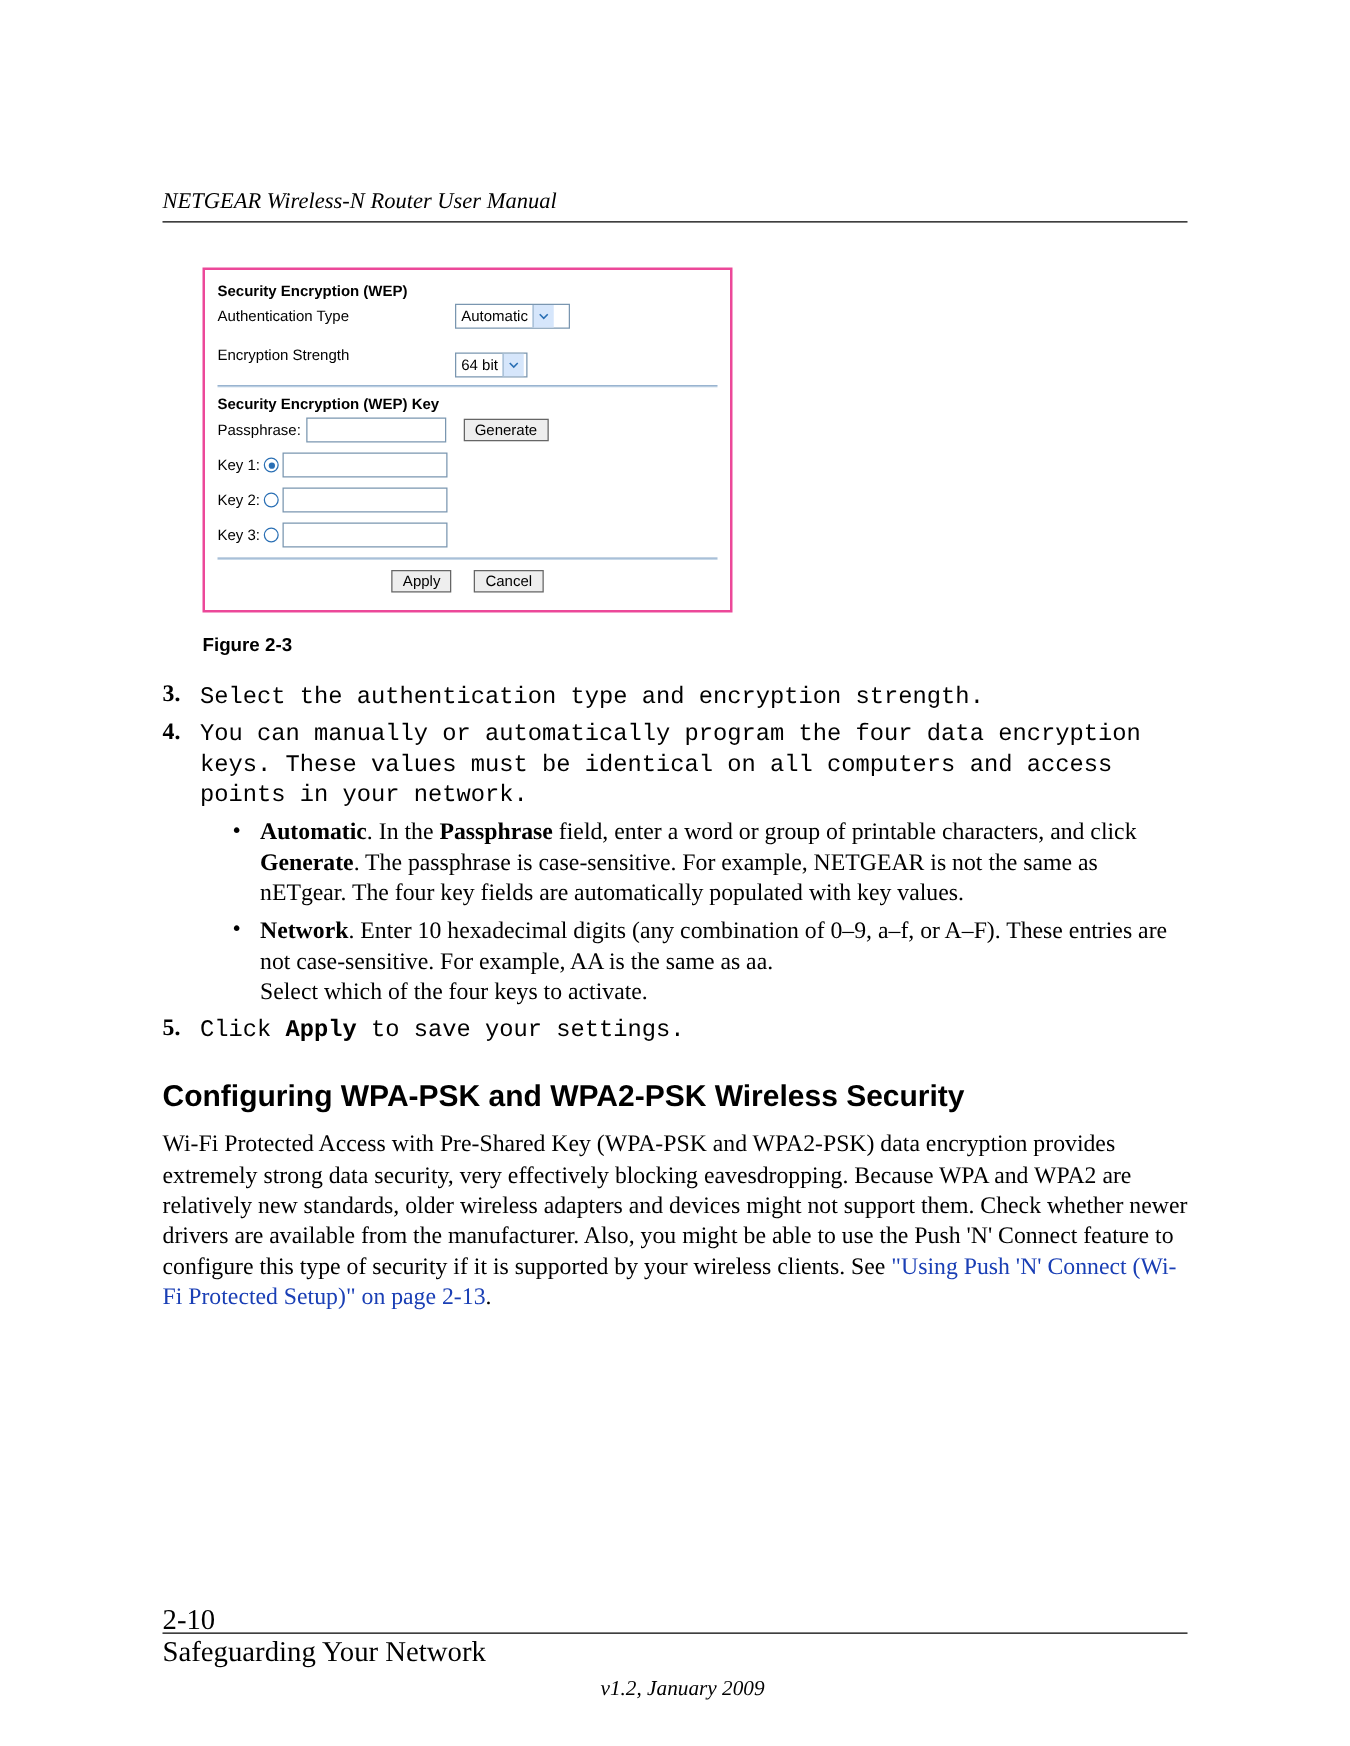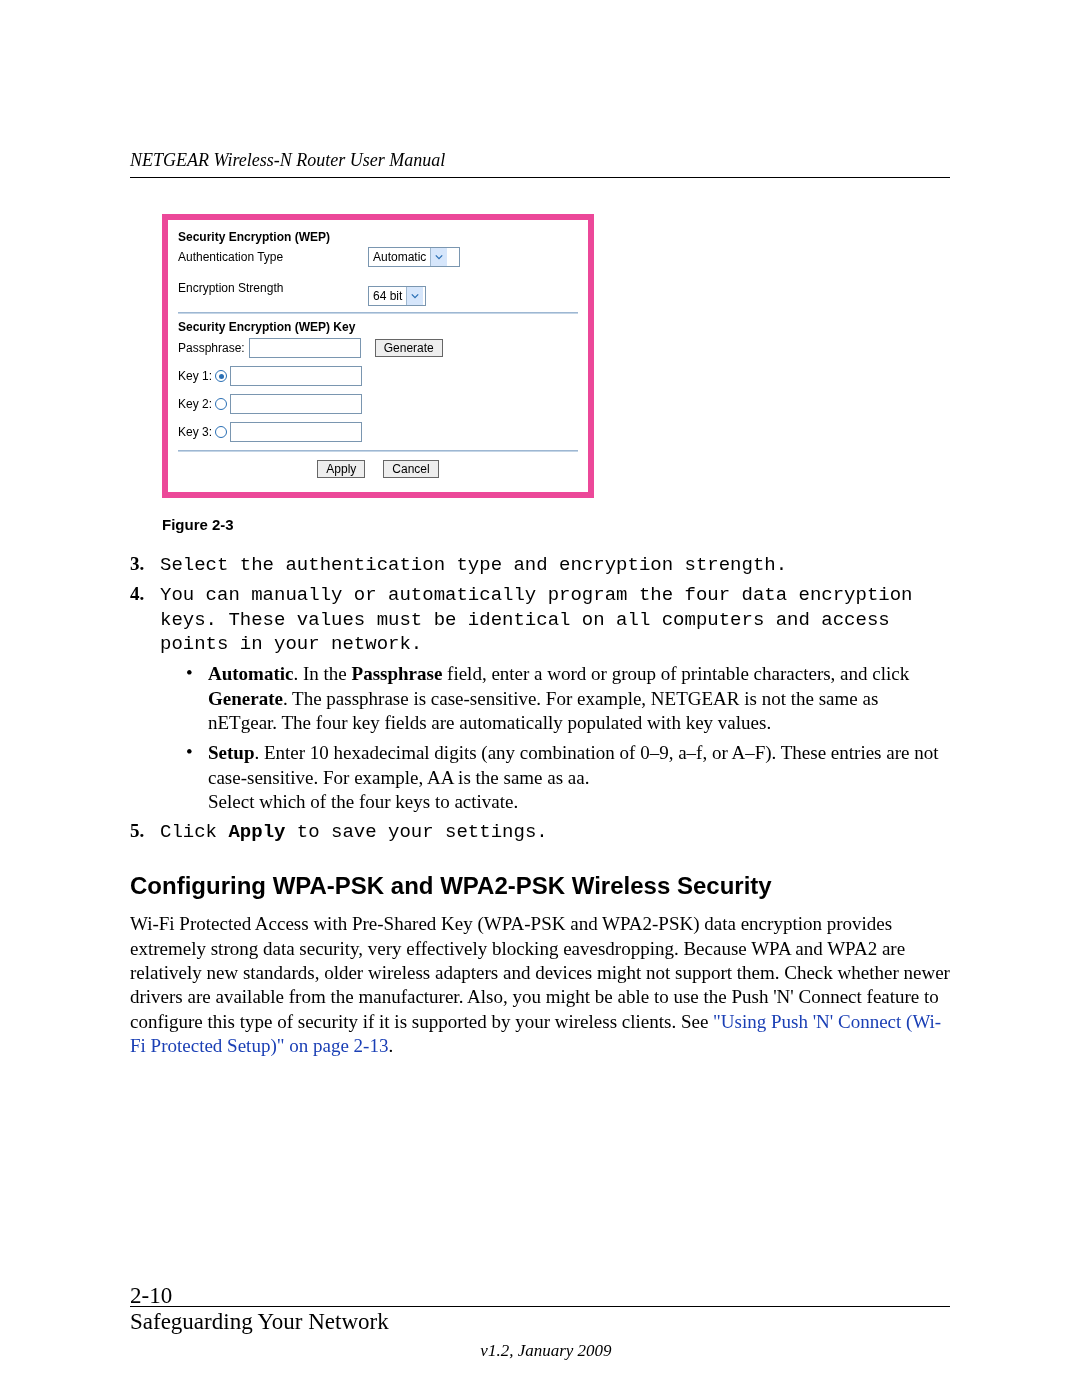--- a/index.html
+++ b/index.html
@@ -24,21 +24,21 @@
   }
   .hdr-rule {
     border-top: 1.5px solid #000;
     margin-bottom: 36px;
   }
 
   
   .shot {
     width: 400px;
     margin-left: 32px;
-    border: 6px solid #ec4899;
+    border: 2px solid #ec4899;
     background: #fff;
     font-family: Arial, sans-serif;
     font-size: 12px;
     color: #000;
     padding: 10px 10px 14px 10px;
   }
   .sec-title {
     font-weight: bold;
     font-size: 12px;
     margin-bottom: 2px;
@@ -252,21 +252,21 @@
   <div class="ul-row">
     <div class="ul-b">•</div>
     <div class="ul-t">
       <b>Automatic</b><span>. In the </span><b>Passphrase</b><span> field, enter a word or group of printable characters, and click </span><b>Generate</b><span>. The passphrase is case-sensitive. For example, NETGEAR is not the same as nETgear. The four key fields are automatically populated with key values.</span>
     </div>
   </div>
 
   <div class="ul-row">
     <div class="ul-b">•</div>
     <div class="ul-t">
-      <b>Setup</b><span>. Enter 10 hexadecimal digits (any combination of 0–9, a–f, or A–F). These entries are not case-sensitive. For example, AA is the same as aa.</span><br>
+      <b>Network</b><span>. Enter 10 hexadecimal digits (any combination of 0–9, a–f, or A–F). These entries are not case-sensitive. For example, AA is the same as aa.</span><br>
       <span>Select which of the four keys to activate.</span>
     </div>
   </div>
 
   <div class="ol-row">
     <div class="ol-n">5.</div>
     <div class="ol-t">
       <span>Click </span><b>Apply</b><span> to save your settings.</span>
     </div>
   </div>

